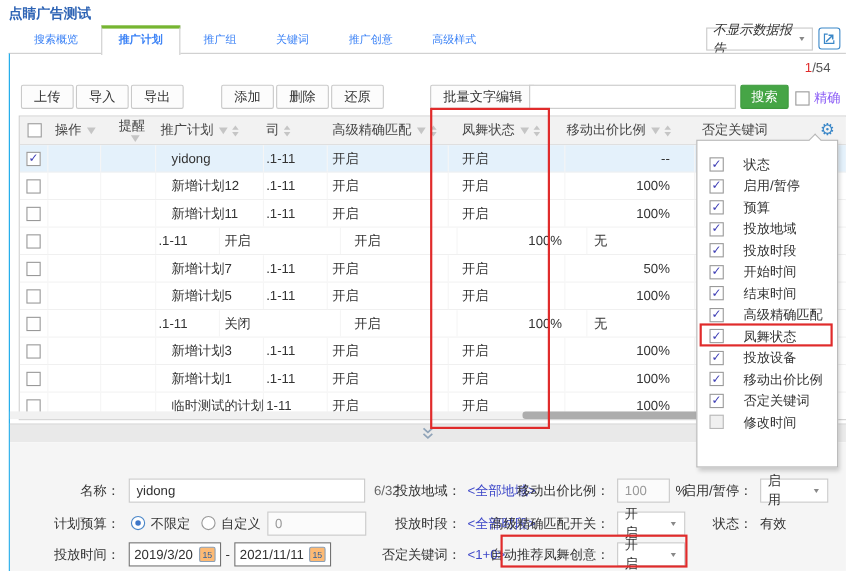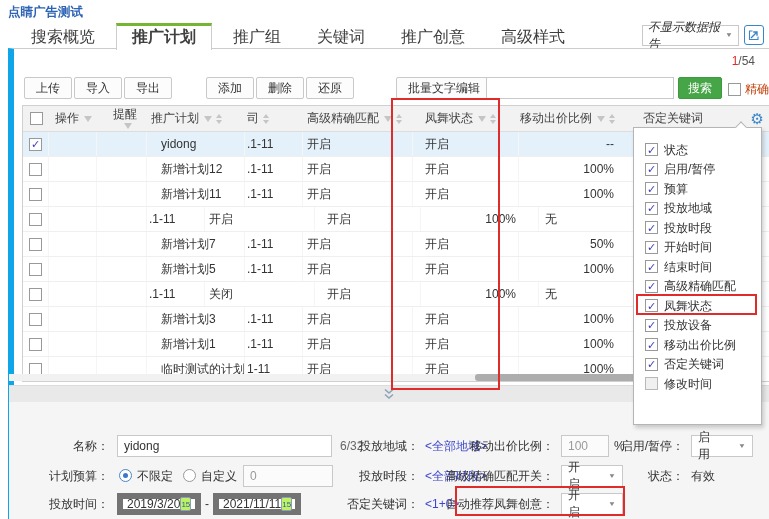--- a/index.html
+++ b/index.html
@@ -5,36 +5,36 @@
   * { box-sizing: border-box; margin: 0; padding: 0; }
   html,body { width: 769px; height: 519px; }
   body {
     font-family: "Liberation Sans", "DejaVu Sans", sans-serif;
     font-size: 12px; color: #333; background: #fff;
     position: relative; overflow: hidden;
   }
   
   .page-title { position:absolute; left:8px; top:4px; font-size:12.5px; font-weight:bold; color:#2e64b5; }
   .tab-bar { position:absolute; left:16px; top:21px; height:28px; display:flex; align-items:flex-end; z-index:3; }
-  .tab { height:24px; line-height:24px; padding:0 15px; margin-right:6px; color:#404040; font-size:16px; cursor:pointer; }
+  .tab { height:24px; line-height:24px; padding:0 15px; margin-right:6px; color:#3b82f6; font-size:10px; cursor:pointer; }
   .tab.active { height:27px; line-height:22px; background:#fff; border:1px solid #ccc; border-bottom:none; border-top:3px solid #76b531; font-weight:bold; margin-bottom:-1px; }
   .report-select { position:absolute; top:25px; right:30px; width:97px; height:21px; border:1px solid #c9c9c9; background:#fff; display:flex; align-items:center; justify-content:space-between; padding:0 5px;font-style:italic; }
   .report-select .arrow { font-size:8px; color:#888; transform:scaleY(.8); }
   .export-btn { position:absolute; top:25px; right:5px; width:20px; height:20px; border:1px solid #3a87c8; border-radius:3px; display:flex; align-items:center; justify-content:center; background:#fff; }
   
-  .panel { position:absolute; left:8px; top:48px; right:0; bottom:0; background:#fff; border-left:6px solid #0ea5e9; border-top:1px solid #ccc; }
+  .panel { position:absolute; left:8px; top:48px; right:0; bottom:0; background:#fff; border-left:1px solid #0ea5e9; border-top:1px solid #ccc; }
   .pagination { position:absolute; top:5px; right:14px; font-size:12px; }
   .pagination .cur { color:#e02b2b; }
   .pagination .tot { color:#555; }
   
   .toolbar { position:absolute; top:28px; left:0; right:0; height:24px; }
   .tb-btn { position:absolute; height:22px; line-height:20px; padding:0 11px; border:1px solid #c9c9c9; border-radius:2px; background:#fcfcfc; color:#333; font-size:12px; text-align:center; cursor:pointer; }
   .search-input { position:absolute; left:472px; top:0; width:188px; height:22px; border:1px solid #c9c9c9; padding:0 6px; font-size:12px; font-family:inherit; }
   .search-btn { position:absolute; left:664px; top:0; width:44px; height:22px; background:#46a546; border:1px solid #3f9a3f; border-radius:2px; color:#fff; font-size:12px; cursor:pointer; }
-  .exact-wrap { position:absolute; left:714px; top:4px; display:flex; align-items:center; gap:4px; color:#c2410c; }
+  .exact-wrap { position:absolute; left:714px; top:4px; display:flex; align-items:center; gap:4px; color:#8b5cf6; }
   
   .table { position:absolute; left:8px; top:56px; width:753px; height:277px; border:1px solid #d0d0d0; background:#fff; overflow:hidden; }
   .thead { display:flex; height:26px; background:#f2f2f2; border-bottom:1px solid #ddd; align-items:center; color:#444; }
   .row { display:flex; height:25px; align-items:center; border-bottom:1px solid #efefef; background:#fff; }
   .row.sel { background:#e4f1fb; }
   .cell { height:100%; display:flex; align-items:center; border-right:1px solid #f5f5f5; overflow:hidden; white-space:nowrap; }
   .c0 { width:26px; justify-content:center; }
   .c1 { width:48px; padding-left:6px; }
   .c2 { width:50px; padding-left:6px;flex-direction:column; }
   .c3 { width:98px; padding-left:4px; }
@@ -71,26 +71,26 @@
   .l4 { left:597px; width:78px; }
   .fval { position:absolute; line-height:22px; }
   .flink { position:absolute; line-height:22px; color:#3c46c8; cursor:pointer; }
   .finput { position:absolute; height:22px; border:1px solid #c9c9c9; background:#fff; padding:0 6px; font-size:12px; font-family:inherit; color:#333; }
   .finput.dim { color:#9a9a9a; background:#fbfbfb; }
   .fselect { position:absolute; height:22px; width:62px; border:1px solid #c9c9c9; background:#fff; display:flex; align-items:center; justify-content:space-between; padding:0 6px; cursor:pointer;gap:27px; }
   .fselect .arrow { font-size:8px; color:#888; transform:scaleY(.8); }
   .radio { width:13px; height:13px; border:1px solid #999; border-radius:50%; background:#fff; display:inline-block; position:relative; top:4px; flex:none; }
   .radio.on { border-color:#4a86c8; }
   .radio.on::after { content:""; position:absolute; left:3px; top:3px; width:5px; height:5px; border-radius:50%; background:#3e77c8; }
-  .datebox { position:absolute; height:22px; border:6px solid #737373; background:#fff; display:flex; align-items:center; justify-content:space-between; padding:0 4px; }
-  .cal { width:15px; height:14px; border:1px solid #8aa0b8; background:#bef264; color:#31619c; font-size:8px; line-height:13px; text-align:center; border-radius:2px; }
+  .datebox { position:absolute; height:22px; border:1px solid #737373; background:#fff; display:flex; align-items:center; justify-content:space-between; padding:0 4px; }
+  .cal { width:15px; height:14px; border:1px solid #8aa0b8; background:#fdba74; color:#31619c; font-size:8px; line-height:13px; text-align:center; border-radius:2px; }
   
   .col-menu { position:absolute; left:633px; top:127px; width:129px; height:298px; background:#fff; border:1px solid #b5b5b5; box-shadow:2px 3px 4px rgba(0,0,0,.18); z-index:20; padding-top:12px; }
   .col-menu .notch { position:absolute; top:-5px; left:103px; width:8px; height:8px; background:#fff; border-left:1px solid #b5b5b5; border-top:1px solid #b5b5b5; transform:rotate(45deg); }
-  .menu-item { height:19.5px; display:flex; align-items:center; padding-left:11px; gap:6px; cursor:pointer; }
+  .menu-item { height:19.5px; display:flex; align-items:center; padding-left:11px; gap:18px; cursor:pointer; }
   .menu-item span { line-height:14px; }
   
   .hl { position:absolute; border:2px solid #e02b2b; z-index:30; pointer-events:none; }
   .hl-column { left:391px; top:98px; width:109px; height:292px; }
   .hl-menu { left:636px; top:294px; width:121px; height:21px; }
   .hl-form { left:455px; top:486px; width:170px; height:30px; }
 </style>
 </head>
 <body>
 

